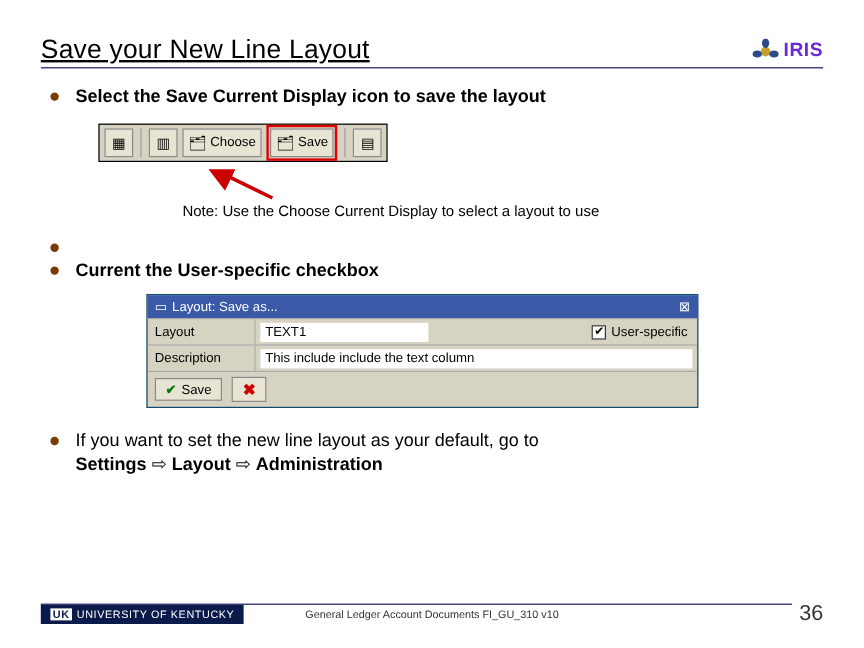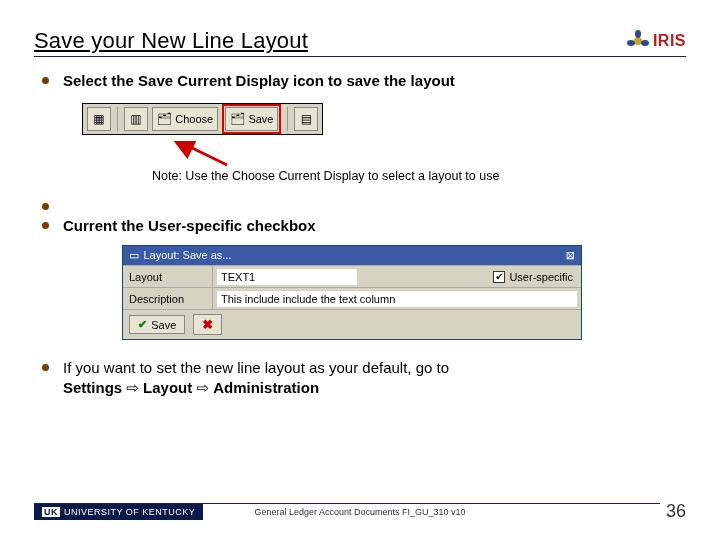--- a/index.html
+++ b/index.html
@@ -13,21 +13,21 @@
   }
   .slide {
     padding: 28px 34px 0 34px;
     width: 100%;
     height: 100%;
     position: relative;
   }
   .header-row {
     display: flex;
     justify-content: space-between;
-    align-items: center;
+    align-items: flex-end;
     border-bottom: 1.5px solid #1a1a5a;
     padding-bottom: 2px;
     margin-bottom: 12px;
   }
   .title {
     font-size: 22px;
     font-weight: 400;
     text-decoration: underline;
     color: #000;
     letter-spacing: 0.2px;
@@ -37,21 +37,21 @@
     align-items: center;
     gap: 4px;
   }
   .logo-mark {
     width: 22px; height: 22px;
     position: relative;
   }
   .logo-text {
     font-size: 16px;
     font-weight: bold;
-    color: #b91c1c;
+    color: #6d28d9;
     letter-spacing: 0.5px;
   }
   
   .bullets { padding-left: 8px; }
   .b-row {
     display: flex;
     align-items: flex-start;
     gap: 14px;
     margin-top: 14px;
   }

